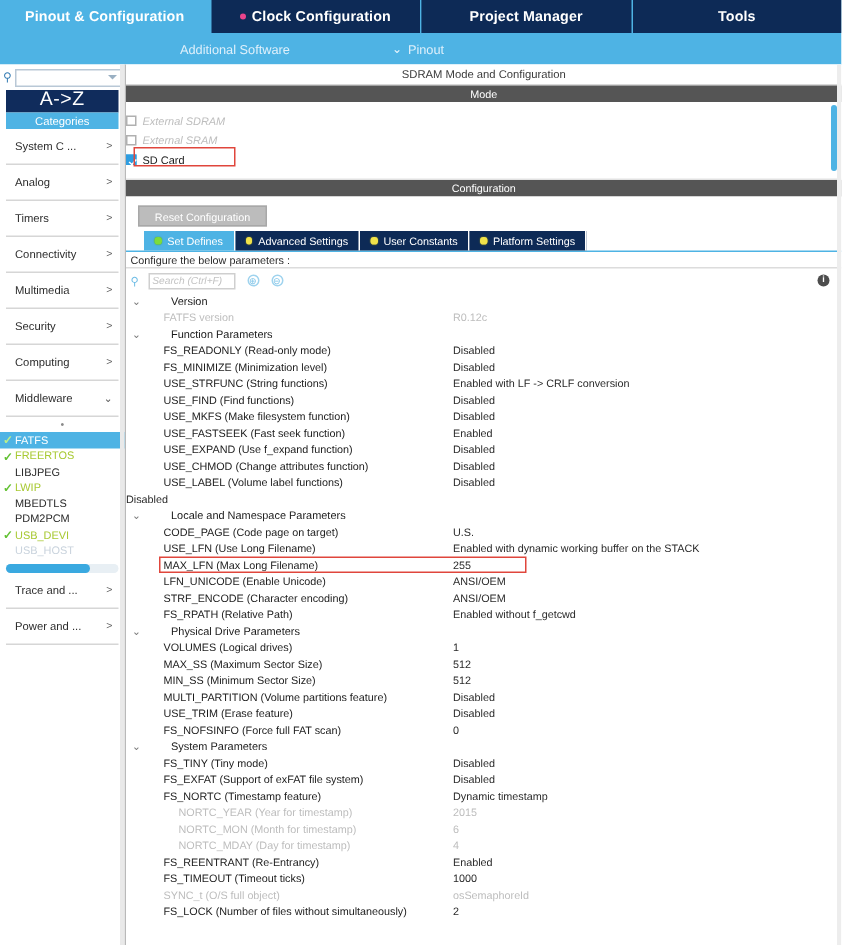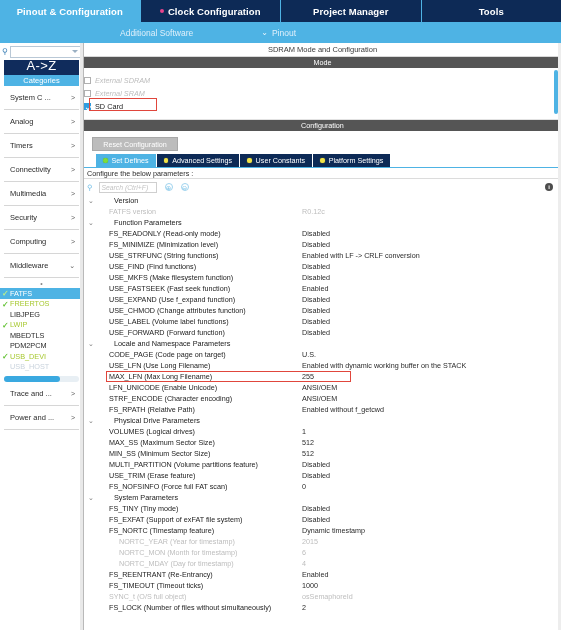--- a/index.html
+++ b/index.html
@@ -534,21 +534,20 @@
             </div>
             <div class="p-row">
               <span class="pname">USE_CHMOD (Change attributes function)</span>
               <span class="pval">Disabled</span>
             </div>
             <div class="p-row">
               <span class="pname">USE_LABEL (Volume label functions)</span>
               <span class="pval">Disabled</span>
             </div>
             <div class="p-row">
-              <span class="pname">USE_FORWARD (Forward function)</span>
               <span class="pval">Disabled</span>
             </div>
             <div class="grp-row">
               <span class="tri">⌄</span>
               <span>Locale and Namespace Parameters</span>
             </div>
             <div class="p-row">
               <span class="pname">CODE_PAGE (Code page on target)</span>
               <span class="pval">U.S.</span>
             </div>

